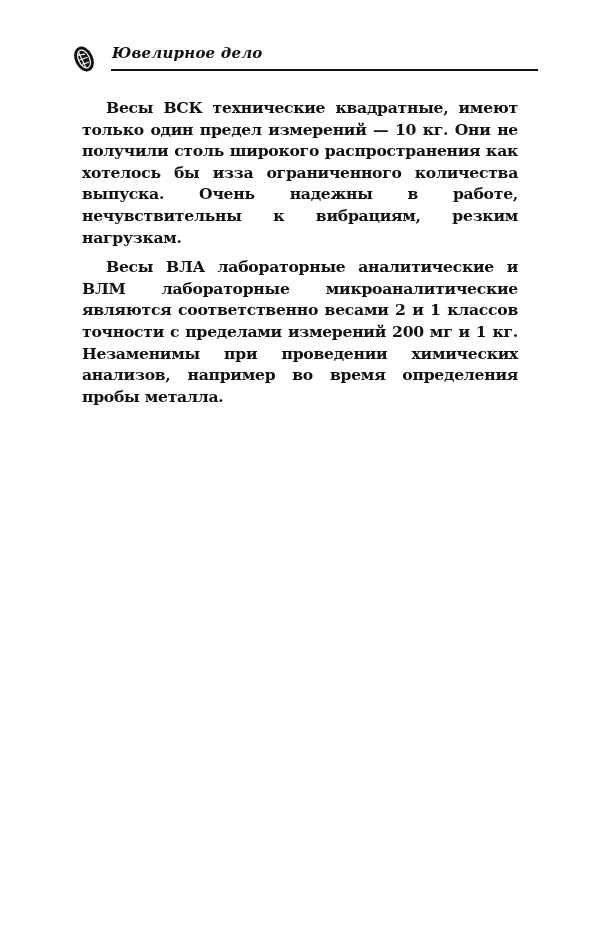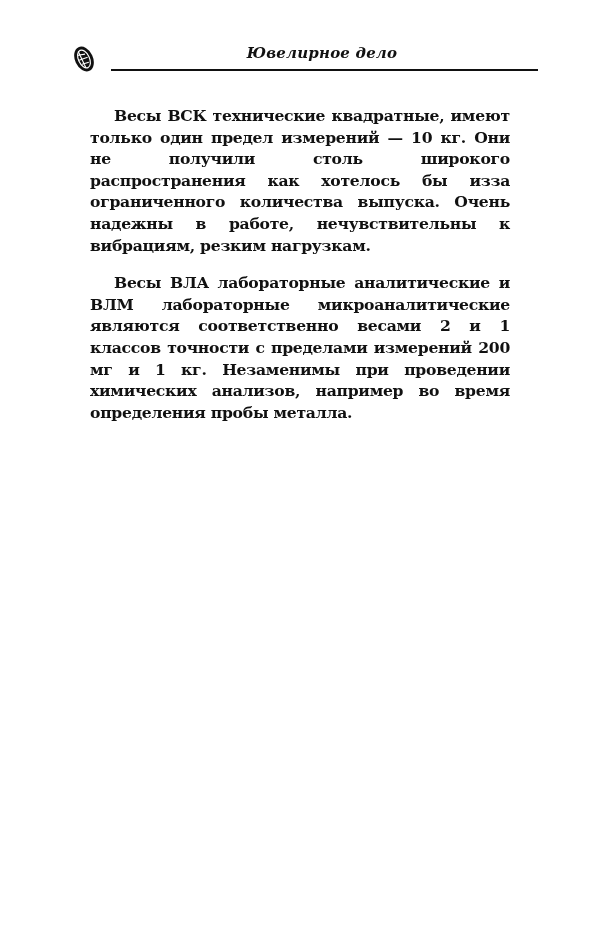--- a/index.html
+++ b/index.html
@@ -26,21 +26,21 @@
       left: 0;
       top: 2px;
       width: 24px;
       height: 30px;
     }
     .header-title {
       position: absolute;
       left: 40px;
       right: 0;
       top: 2px;
-      text-align: center;
+      text-align: left;
       font-family: "DejaVu Serif", serif;
       font-style: italic;
       font-weight: bold;
       font-size: 15px;
       letter-spacing: 0.2px;
       color: #111;
     }
     .header-rule {
       position: absolute;
       left: 39px;
@@ -57,21 +57,21 @@
       font-family: "DejaVu Serif", serif;
       font-weight: bold;
       font-size: 15.6px;
       line-height: 21.6px;
       text-align: justify;
       hyphens: manual;
       letter-spacing: -0.25px;
       word-spacing: 0px;
     }
     .body-text p {
-      margin: 16px;
+      margin: 8px;
       text-indent: 24px;
     }
   </style>
 </head>
 <body>
 
 <div class="page-header">
   <span class="emblem">
     <svg width="24" height="30" viewBox="0 0 24 30">
       <g transform="rotate(-25 12 15)">

